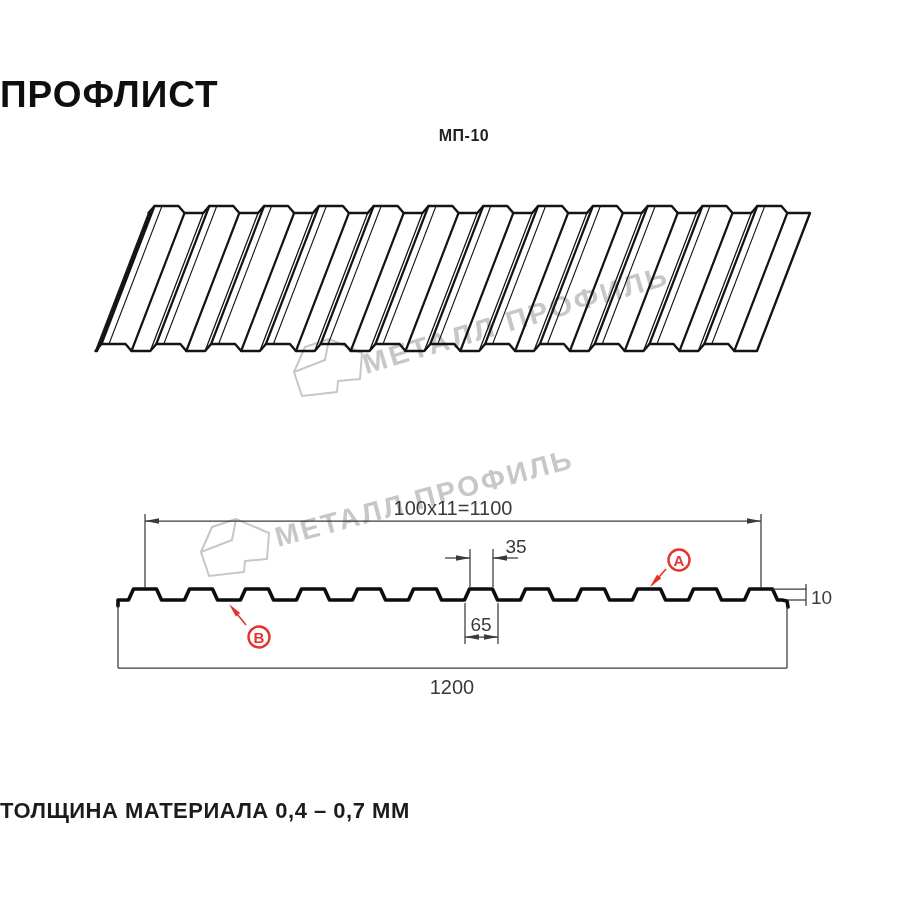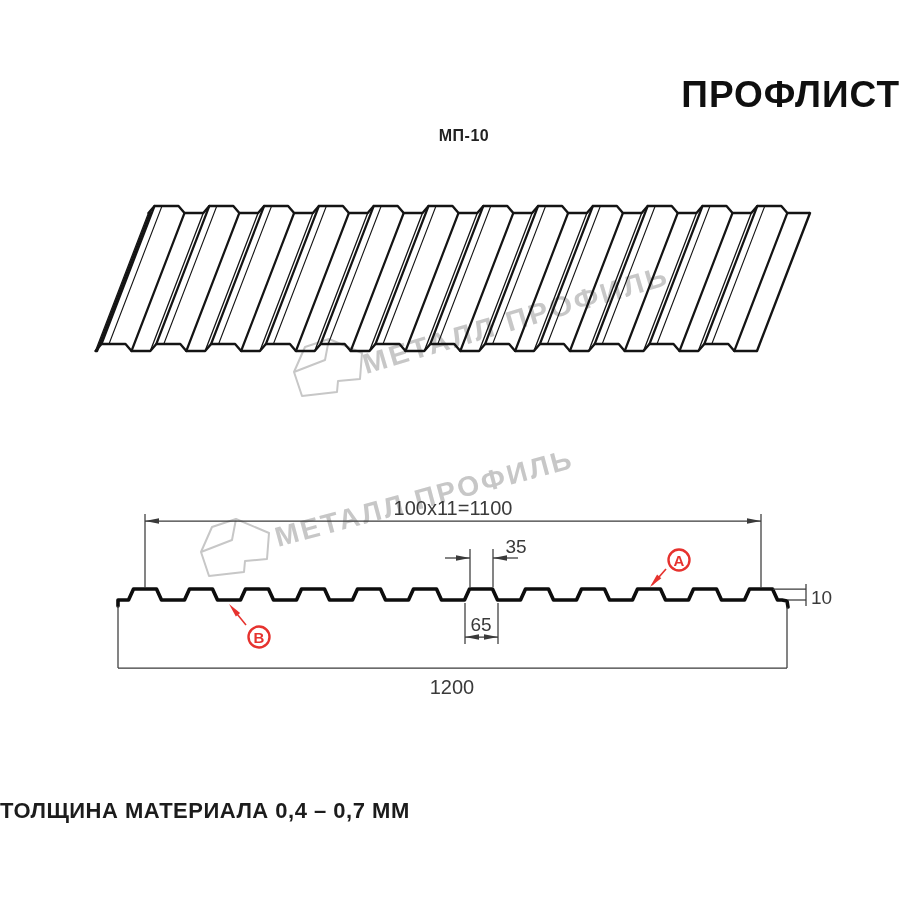--- a/index.html
+++ b/index.html
@@ -1,21 +1,21 @@
 <!DOCTYPE html>
 <html style="--line: #141414; --dim: #3a3a3a; --red: #e6322e; --wm: #c7c7c7;"><head>
 <meta charset="utf-8">
 <style>
   :root{
     --line:#141414; --dim:#3a3a3a; --red:#e6322e; --wm:#c7c7c7;
   }
   html,body{margin:0;padding:0;background:#fff;}
   .canvas{position:relative;width:900px;height:900px;background:#fff;overflow:hidden;
           font-family:"Liberation Sans", sans-serif;}
-  .page-title{position:absolute;left:0;top:74px;width:900px;text-align:right;
+  .page-title{position:absolute;left:0;top:74px;width:900px;text-align:left;
               font-size:37px;font-weight:800;letter-spacing:1px;color:#0f0f0f;}
   .page-subtitle{position:absolute;left:14px;top:127px;width:900px;text-align:center;
               font-size:16px;font-weight:600;letter-spacing:0.5px;color:#222;}
   .footer-note{position:absolute;left:0;top:798px;width:900px;text-align:left;
               font-size:22px;font-weight:600;letter-spacing:0.5px;color:#1c1c1c;}
   svg{position:absolute;left:0;top:0;}
   .wm-text{font-family:"Liberation Sans", sans-serif;font-size:28px;font-weight:700;
            fill:var(--wm);letter-spacing:2.5px;}
   .wm-logo{fill:none;stroke:var(--wm);stroke-width:2;stroke-linejoin:round;}
   .dim-text{font-family:"Liberation Sans", sans-serif;font-size:20px;fill:var(--dim);}

